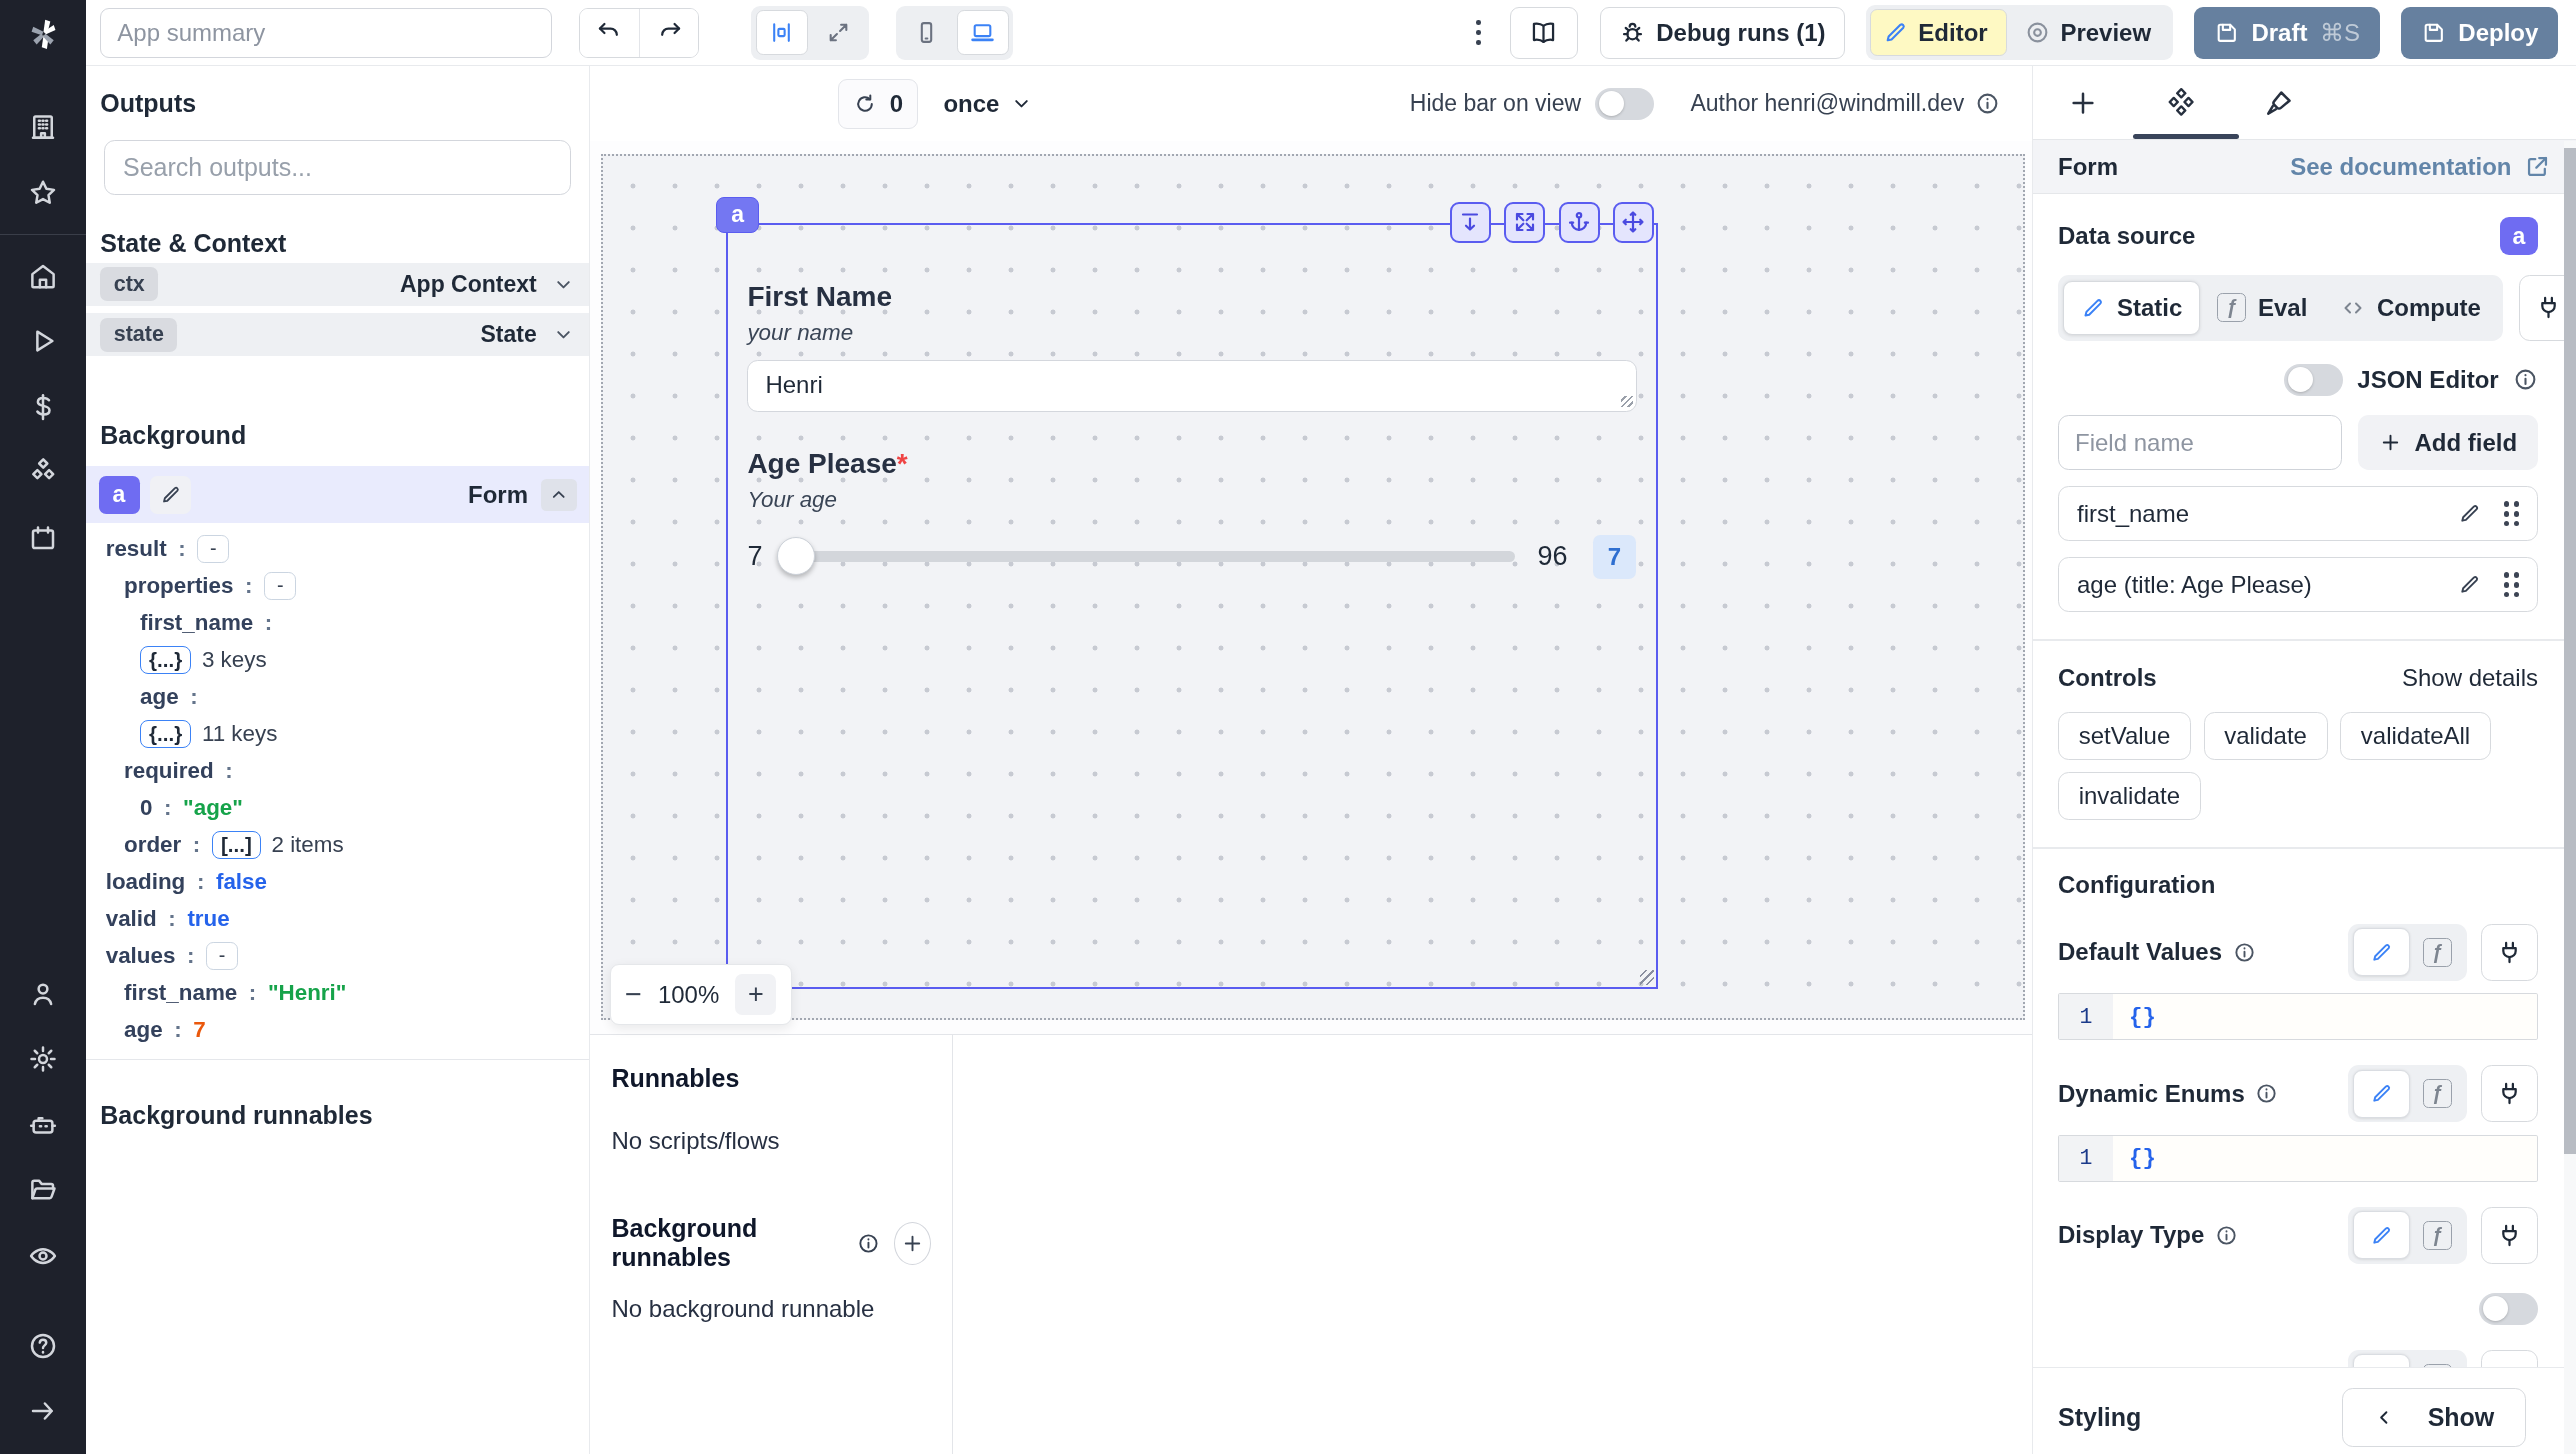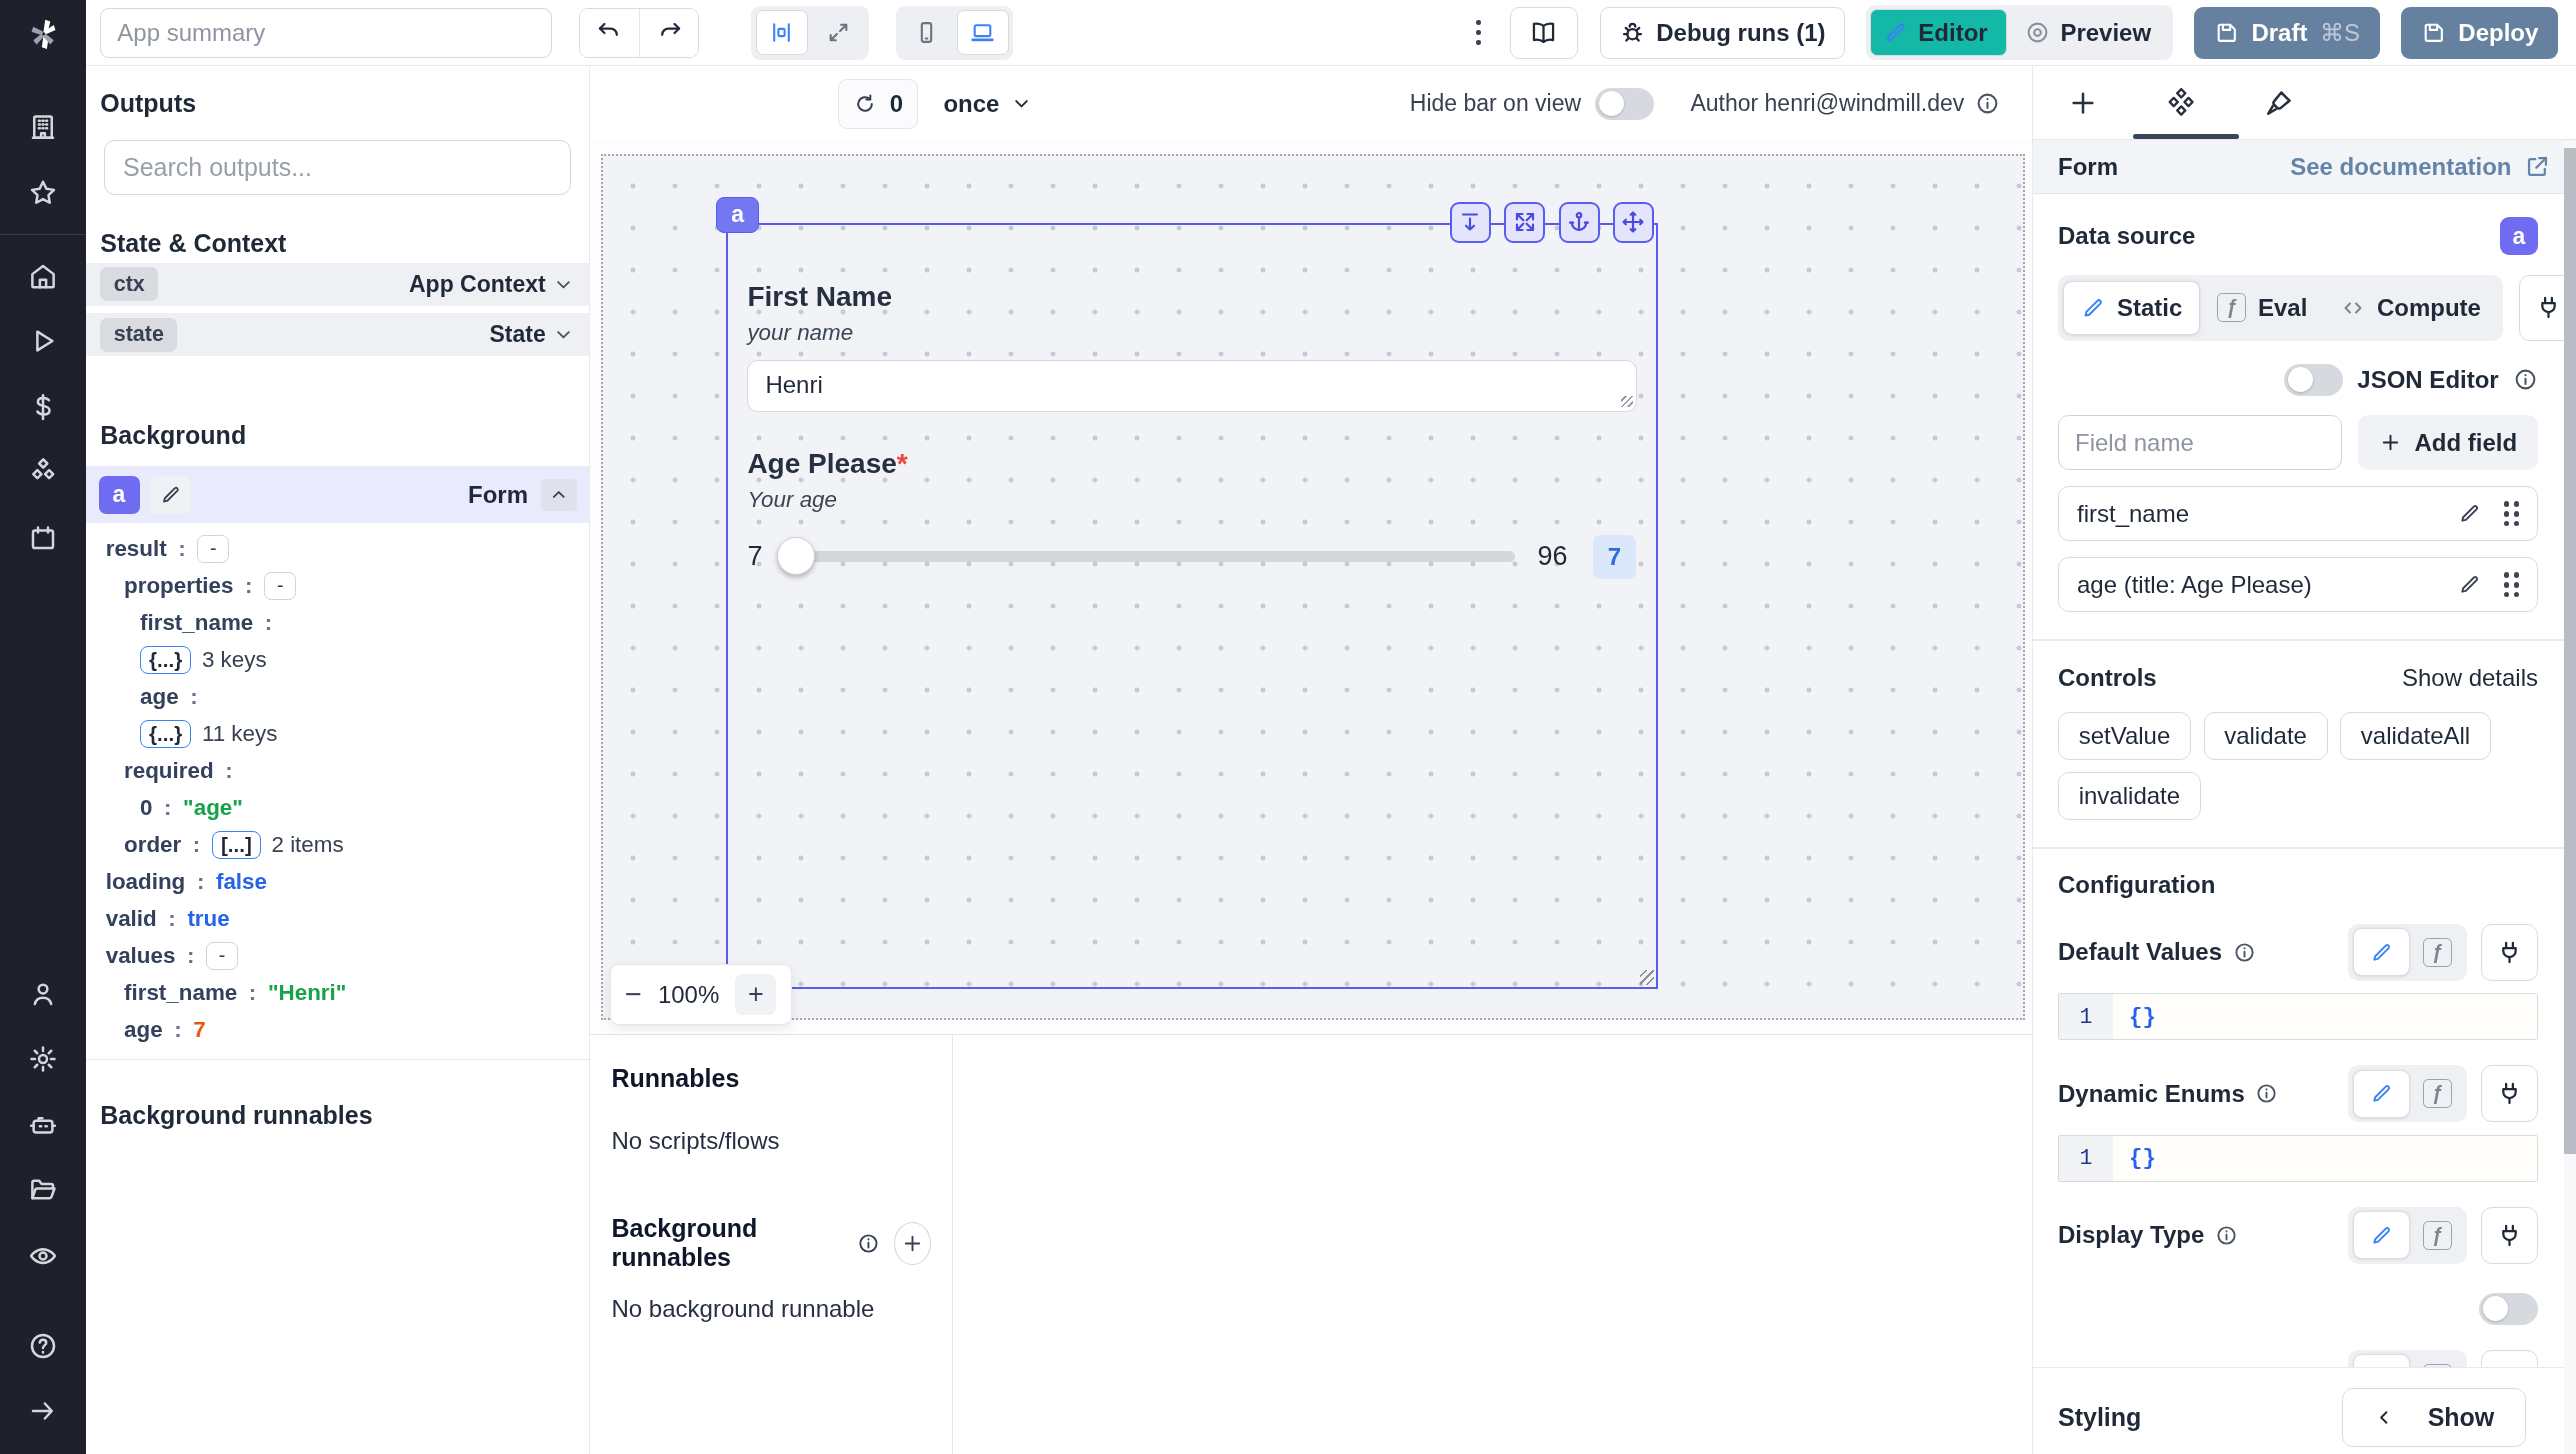--- a/index.html
+++ b/index.html
@@ -34,41 +34,41 @@
   .tb-right { margin-left:auto; display:flex; align-items:center; gap:21.5px; }
   #kebab { display:flex; flex-direction:column; gap:5.4px; padding:0 7.2px; cursor:pointer; }
   #kebab i { width:4.5px; height:4.5px; background:#374151; border-radius:50%; }
   .wbtn { height:52px; border:1.8px solid #d7dade; border-radius:9px; background:#fff;
     display:flex; align-items:center; justify-content:center; gap:10.7px; padding:0 18px;
     font-size:24px; font-weight:bold; color:#1f2937; cursor:pointer; }
   .wbtn svg { width:27px; height:27px; }
   #mode-switch { display:flex; align-items:center; background:#edeff2; border-radius:9px; padding:3.6px; }
   .mseg { display:flex; align-items:center; gap:10.7px; padding:0 18px; height:47px; border-radius:7.2px;
     font-size:24px; font-weight:bold; color:#1f2937; cursor:pointer; }
-  .mseg.active { background:#14b8a6; border:1.8px solid #d7dade;padding-left:12px; }
+  .mseg.active { background:#fef9c3; border:1.8px solid #d7dade;padding-left:12px; }
   .mseg svg { width:25px; height:25px; }
   .mseg.active svg { color:#3b82f6; }
   .mseg:not(.active) svg { color:#8a919d; }
   .slate-btn { height:52px; background:#66809f; border-radius:9px; color:#fff; display:flex; align-items:center;
     gap:12.5px; padding:0 19.7px; font-size:24px; font-weight:bold; cursor:pointer; }
   .slate-btn svg { width:25px; height:25px; color:#fff; }
   .shortcut { color:#bfcad7; font-weight:normal; }
 
   
   #left-panel { position:absolute; left:86px; top:66px; width:504px; height:1388px; background:#fff;
     border-right:1.8px solid #e8eaed; overflow:hidden; }
   .lp-title { font-size:25px; font-weight:bold; color:#1f2937; margin:23px 0 0 14.3px; }
   #search-outputs { display:block; margin:21.5px 14.3px 0 18px; width:467px; height:55px; border:1.8px solid #d3d6dc;
     border-radius:10.7px; font-size:25px; padding:0 18px; color:#1f2937; outline:none; font-family:inherit; }
   #search-outputs::placeholder { color:#98a0ab; }
   .ctx-row { margin-top:5.4px; height:45px; background:#eef0f3; border-bottom:2.7px solid #fff;
     display:flex; align-items:center; padding:0 14.3px; cursor:pointer; }
   .ctx-row:first-of-type { margin-top:14.3px; }
   .key-badge { background:#d9dbe0; border-radius:7.2px; font-size:21.5px; font-weight:bold; color:#374151; padding:4.5px 13.4px; }
-  .ctx-right { margin-left:auto; display:flex; align-items:center; gap:6px; font-size:23px; font-weight:bold; color:#1f2937; }
+  .ctx-right { margin-left:auto; display:flex; align-items:center; gap:15px; font-size:23px; font-weight:bold; color:#1f2937; }
   .ctx-right svg { width:23px; height:23px; color:#4b5563; }
   #component-row { margin-top:16px; height:57px; background:#e9ebfd; display:flex; align-items:center; padding:0 12.5px; gap:10.7px; }
   .abadge { width:41px; height:38px; background:#6f6cf2; border-radius:7.2px; color:#fff; font-weight:bold;
     font-size:23px; display:flex; align-items:center; justify-content:center; }
   .pencil-sq { width:41px; height:38px; background:#f0f1f5; border-radius:7.2px; display:flex; align-items:center; justify-content:center; color:#374151; cursor:pointer; }
   .pencil-sq svg { width:21.5px; height:21.5px; }
   #component-row .cr-right { margin-left:auto; display:flex; align-items:center; gap:12.5px; }
   #component-row .cr-type { font-size:24px; font-weight:bold; }
   .chev-box { width:36px; height:32px; background:#dfe2ea; border-radius:5.4px; display:flex; align-items:center; justify-content:center; color:#374151; cursor:pointer; }
   .chev-box svg { width:21.5px; height:21.5px; }

